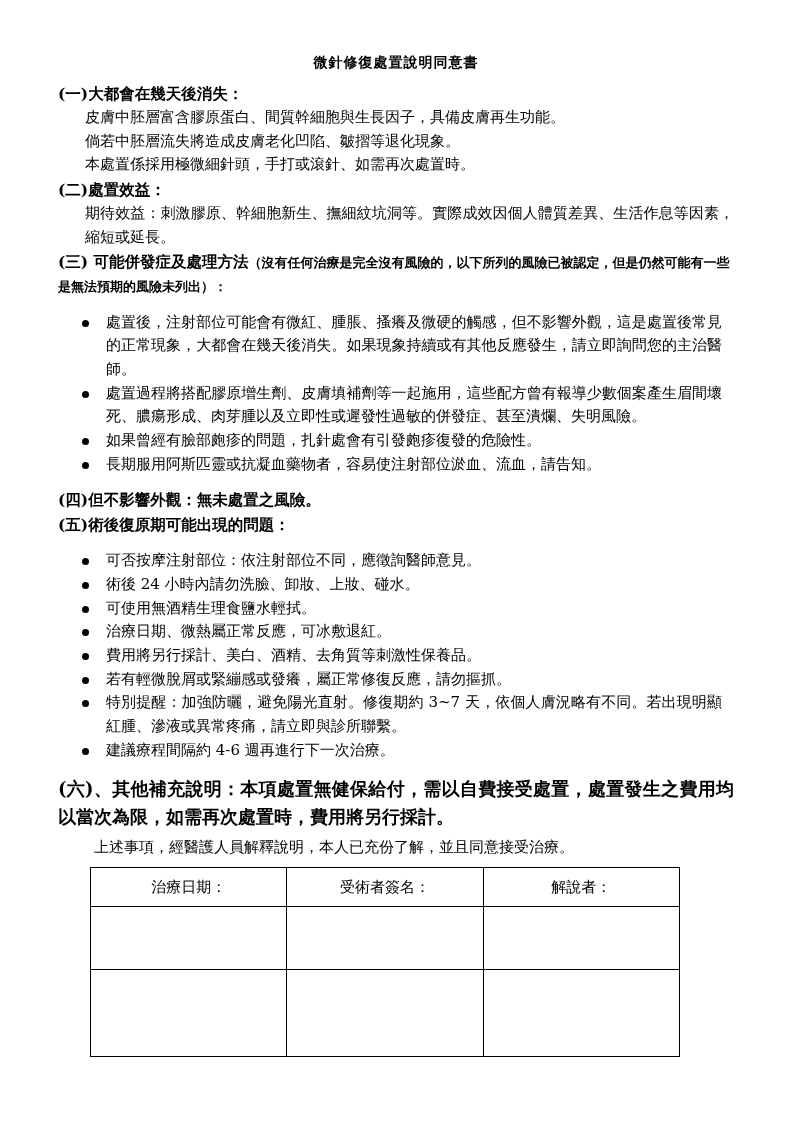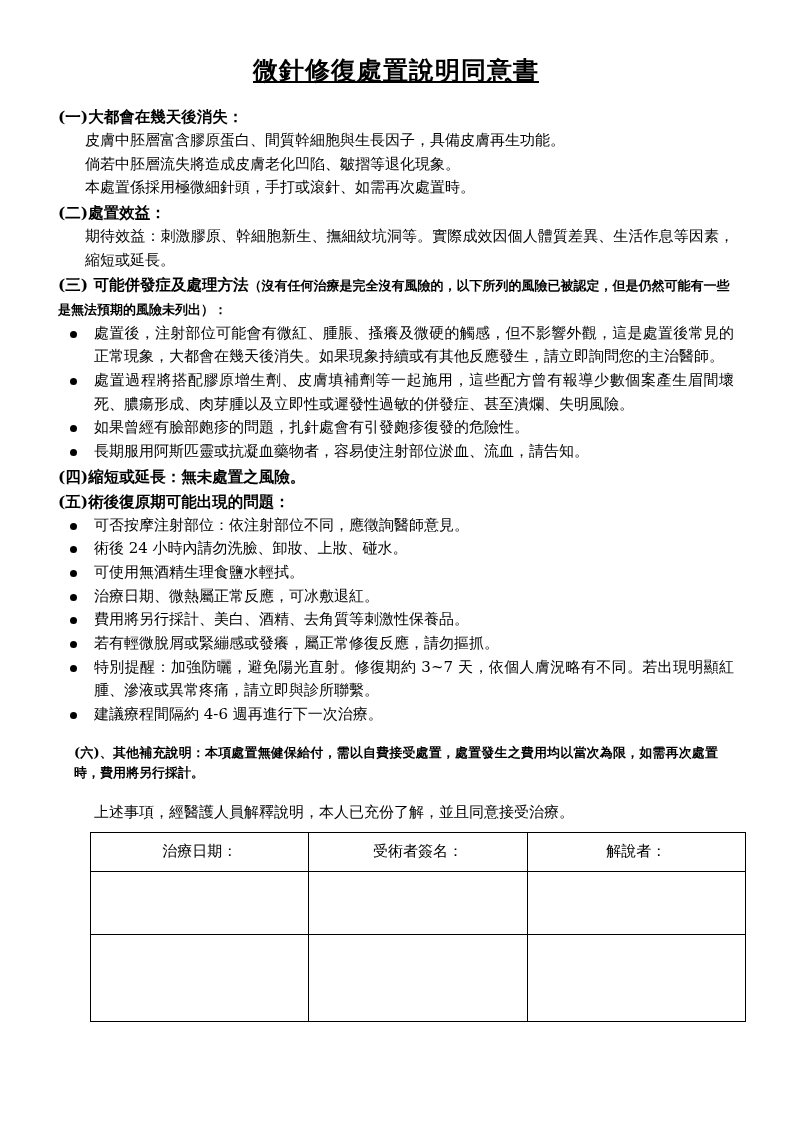--- a/index.html
+++ b/index.html
@@ -16,45 +16,44 @@
   }
   .page {
     position: relative;
     width: 794px;
     height: 1123px;
     box-sizing: border-box;
     padding: 48px 60px 40px 58px;
   }
   .doc-title {
     text-align: center;
-    font-size: 25px;
+    font-size: 14px;
     font-weight: bold;
     letter-spacing: 1px;
-    margin: 6px 0 18px 0;
-    text-decoration: underline;
+    margin: 6px 0 10px 0;
   }
   .sec-head {
     font-size: 15.5px;
     font-weight: bold;
     line-height: 1.55;
     margin: 1px 0 0 0;
   }
   .sec-head .small-note {
     font-size: 13px;
     font-weight: bold;
   }
   .indent-para {
     font-size: 15px;
     line-height: 1.58;
     margin: 0 0 0 27px;
     text-align: justify;
   }
   .bullet-list {
     list-style: none;
-    margin: 0;
+    margin: 12px;
     padding: 0;
   }
   .bullet-item {
     position: relative;
     font-size: 15px;
     line-height: 1.58;
     margin: 0 0 0 6px;
     padding-left: 30px;
     text-align: justify;
   }
@@ -62,36 +61,36 @@
     content: "";
     position: absolute;
     left: 6px;
     top: 9px;
     width: 7px;
     height: 7px;
     background: #000;
     border-radius: 50%;
   }
   .para-block {
-    font-size: 13px;
+    font-size: 18px;
     line-height: 1.58;
     text-align: justify;
-    margin: 16px;
+    margin: 0;
   }
   .para-block.bold {
     font-weight: bold;
   }
   .confirm-line {
     font-size: 15px;
     line-height: 1.6;
     margin: 4px 0 8px 36px;
   }
   table.sign-table {
     border-collapse: collapse;
-    width: 656px;
+    width: 590px;
     margin: 4px 0 0 32px;
     table-layout: fixed;
   }
   table.sign-table td {
     border: 1px solid #000;
     height: 58px;
     font-size: 15px;
     text-align: center;
     vertical-align: middle;
     padding: 2px 4px;
@@ -119,21 +118,21 @@
   <div class="indent-para">期待效益：刺激膠原、幹細胞新生、撫細紋坑洞等。實際成效因個人體質差異、生活作息等因素，縮短或延長。</div>
 
   <div class="sec-head"><span>(三) 可能併發症及處理方法</span><span class="small-note">（沒有任何治療是完全沒有風險的，以下所列的風險已被認定，但是仍然可能有一些是無法預期的風險未列出）：</span></div>
   <ul class="bullet-list">
     <li class="bullet-item">處置後，注射部位可能會有微紅、腫脹、搔癢及微硬的觸感，但不影響外觀，這是處置後常見的正常現象，大都會在幾天後消失。如果現象持續或有其他反應發生，請立即詢問您的主治醫師。</li>
     <li class="bullet-item">處置過程將搭配膠原增生劑、皮膚填補劑等一起施用，這些配方曾有報導少數個案產生眉間壞死、膿瘍形成、肉芽腫以及立即性或遲發性過敏的併發症、甚至潰爛、失明風險。</li>
     <li class="bullet-item">如果曾經有臉部皰疹的問題，扎針處會有引發皰疹復發的危險性。</li>
     <li class="bullet-item">長期服用阿斯匹靈或抗凝血藥物者，容易使注射部位淤血、流血，請告知。</li>
   </ul>
 
-  <div class="sec-head">(四)縮短或延長：無未處置之風險。</div>
+  <div class="sec-head">(四)但不影響外觀：無未處置之風險。</div>
 
   <div class="sec-head">(五)術後復原期可能出現的問題：</div>
   <ul class="bullet-list">
     <li class="bullet-item">可否按摩注射部位：依注射部位不同，應徵詢醫師意見。</li>
     <li class="bullet-item">術後 24 小時內請勿洗臉、卸妝、上妝、碰水。</li>
     <li class="bullet-item">可使用無酒精生理食鹽水輕拭。</li>
     <li class="bullet-item">治療日期、微熱屬正常反應，可冰敷退紅。</li>
     <li class="bullet-item">費用將另行採計、美白、酒精、去角質等刺激性保養品。</li>
     <li class="bullet-item">若有輕微脫屑或緊繃感或發癢，屬正常修復反應，請勿摳抓。</li>
     <li class="bullet-item">特別提醒：加強防曬，避免陽光直射。修復期約 3~7 天，依個人膚況略有不同。若出現明顯紅腫、滲液或異常疼痛，請立即與診所聯繫。</li>

